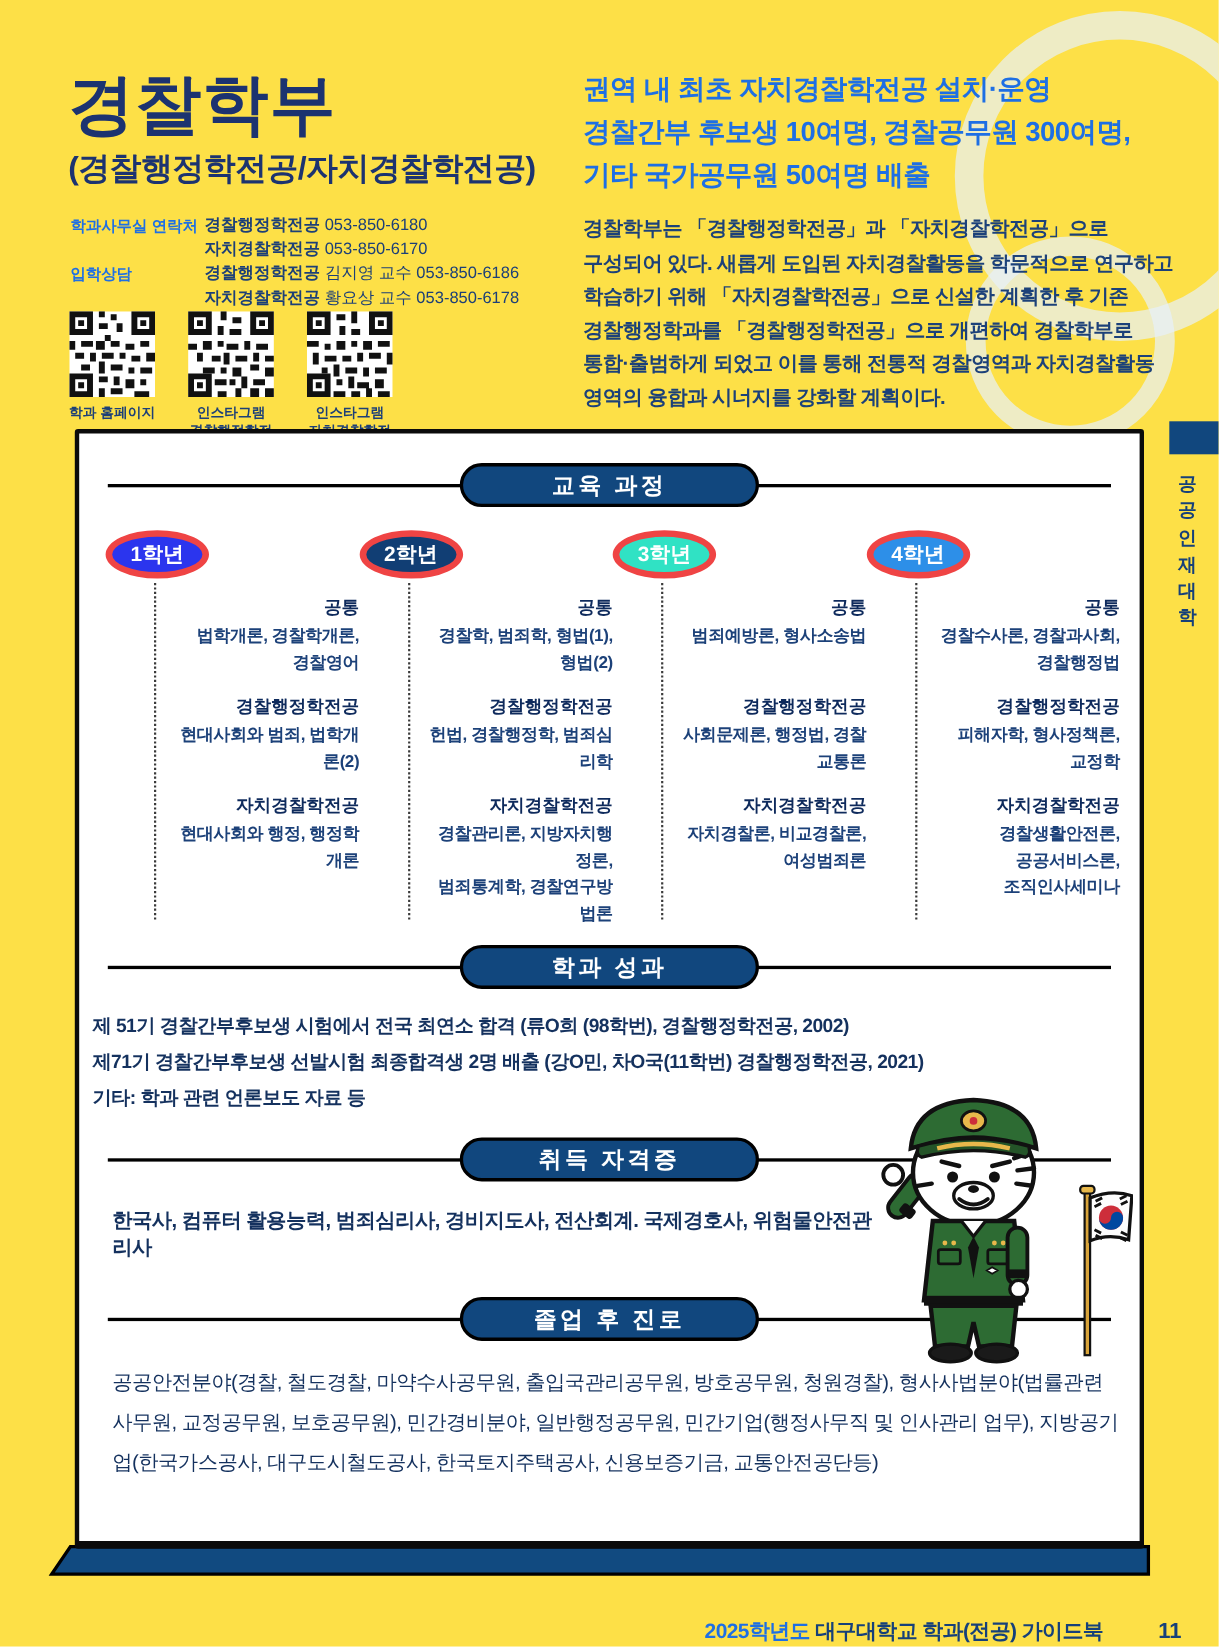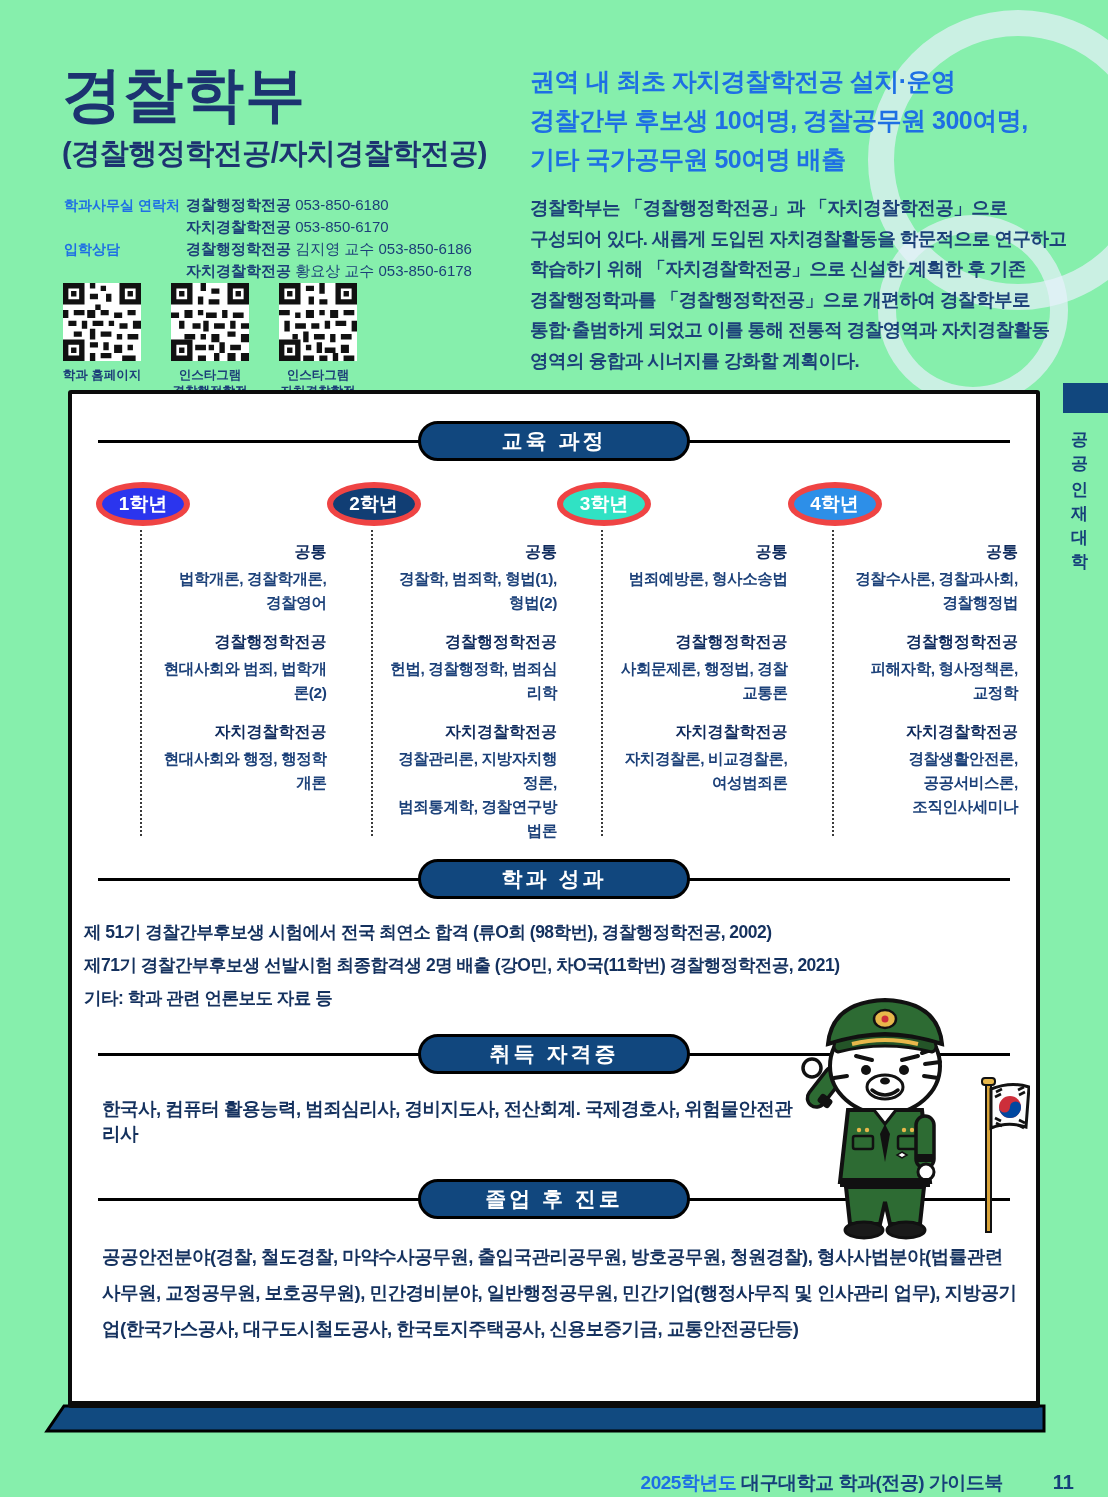--- a/index.html
+++ b/index.html
@@ -1,17 +1,17 @@
 <!DOCTYPE html>
 <html lang="ko"><head>
 <meta charset="utf-8">
 <style>
   * { margin:0; padding:0; box-sizing:border-box; }
   body { font-family:"Liberation Sans","DejaVu Sans",sans-serif; background:#fff; }
-  .page { position:relative; width:1108px; height:1497px; background:#86efac; overflow:hidden; }
+  .page { position:relative; width:1108px; height:1497px; background:#fde047; overflow:hidden; }
 
   
   .ring { position:absolute; border-radius:50%; border:26px solid #e7f1fb; opacity:.7; z-index:0; }
   .ring.r1 { width:300px; height:300px; right:-60px; top:10px; }
   .ring.r2 { width:190px; height:190px; right:40px; top:215px; border-width:18px; }
 
   
   .dept-title { position:absolute; left:62px; top:55px; font-size:60px; font-weight:900;
     color:#1c3370; letter-spacing:1px; z-index:2; }
   .dept-subtitle { position:absolute; left:62px; top:134px; font-size:29px; font-weight:800;
@@ -59,21 +59,21 @@
   .ygroups { margin:16px 0 0 58px;text-align:right; }
   .ygroup { height:90px; }
   .ygroup:last-child { height:auto; }
   .gtitle { font-size:16px; font-weight:800; color:#0e2a5c; margin-bottom:4px; }
   .gcourses { font-size:15.5px; font-weight:600; color:#1c4179; line-height:24px; white-space:pre-line; letter-spacing:-.4px; }
 
   .achieve-text { position:absolute; left:12px; top:522px; width:920px; font-size:17.5px; font-weight:800;
     color:#14315e; line-height:33px; white-space:pre-line; letter-spacing:-.5px; }
   .cert-text { position:absolute; left:30px; top:702px; width:700px; font-size:18.5px; font-weight:800;
     color:#14315e; letter-spacing:-.5px; }
-  .career-text { position:absolute; left:30px; top:845px; width:916px; font-size:18.5px; font-weight:700;
+  .career-text { position:absolute; left:30px; top:845px; width:916px; font-size:18.5px; font-weight:400;
     color:#14315e; line-height:36px; letter-spacing:-.5px; }
 
   .mascot { position:absolute; left:718px; top:592px; z-index:6; }
 
   
   .footer { position:absolute; right:34px; top:1441px; display:flex; align-items:baseline; gap:50px; z-index:3; }
   .footer .guide { font-size:19px; font-weight:800; color:#16407a; letter-spacing:-.5px;margin-top:29px; }
   .footer .guide .yr { color:#1e6fe4; }
   .footer .pageno { font-size:20px; font-weight:800; color:#16407a; }
 </style>

